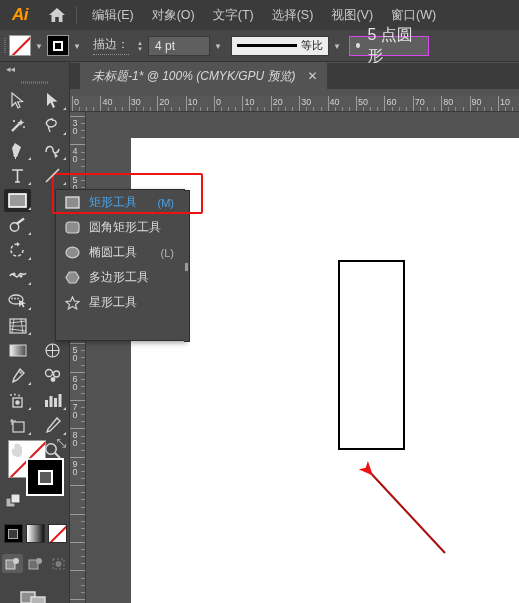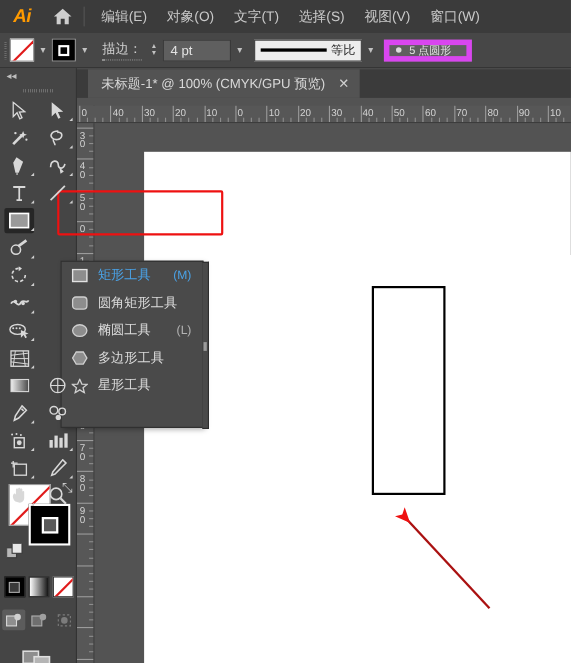--- a/index.html
+++ b/index.html
@@ -72,29 +72,30 @@
     height: 20px; background:#5f5f5f; border:1px solid #393939;
     display:flex; align-items:center; padding:0 6px; color:#e3e3e3; font-size:12px;
   }
   .profile-box {
     height: 20px; width: 98px; background: #ededed; border:1px solid #393939;
     display:flex; align-items:center; padding:0 5px; gap:4px;
   }
   .profile-box .ln { flex:1; height:3px; background:#000; }
   .profile-box .pl { color:#222; font-size:11px; }
   .brush-box {
-    height: 20px; width: 80px; background:#5f5f5f; border:5px solid #d946ef;
-    display:flex; align-items:center; padding:0 6px; gap:7px; color:#e3e3e3; font-size:10px;
+    height: 20px; width: 80px; background:#5f5f5f; border:1px solid #d946ef;
+    display:flex; align-items:center; padding:0 6px; gap:7px; color:#e3e3e3; font-size:16px;
   }
   .brush-box .dot { width:5px; height:5px; border-radius:50%; background:#ddd; }
 
   
   .tabbar {
     position:absolute; left:70px; top:63px; width:449px; height:26px;
     background:#3b3b3b;
+    font-style:italic;
   }
   .tab {
     position:absolute; left:10px; top:0; height:26px;
     background:#535353; display:flex; align-items:center; padding:0 9px 0 12px; gap:12px;
   }
   .tab-title { color:#d8d8d8; font-size:12px; white-space:nowrap; }
   .tab-close { color:#d0d0d0; font-size:12px; cursor:pointer; }
 
   
   .toolbar {
@@ -190,21 +191,20 @@
     position:absolute; left:207px; top:122px; width:67px; height:190px;
     border:2.5px solid #000; background:transparent;
   }
   .annot { position:absolute; left:0; top:0; width:433px; height:491px; pointer-events:none; }
 
   
   .flyout {
     position:absolute; left:55px; top:189px; width:130px; height:152px;
     background:#4a4a4a; border:1px solid #2e2e2e;
     box-shadow: 2px 2px 5px rgba(0,0,0,0.35);
-    margin-top: 48px;
   }
   .fo-row {
     height:25px; display:flex; align-items:center; padding-left:8px; gap:8px;
   }
   .fo-row.hi .fo-label { color:#4aa3e8; }
   .fo-row.hi .fo-key { color:#4aa3e8; }
   .fo-icon { width:17px; height:17px; display:flex; align-items:center; justify-content:center; }
   .fo-label { color:#dcdcdc; font-size:12px; white-space:nowrap; }
   .fo-key { color:#b4b4b4; font-size:11px; margin-left:auto; margin-right:10px; }
   .fo-tear {

